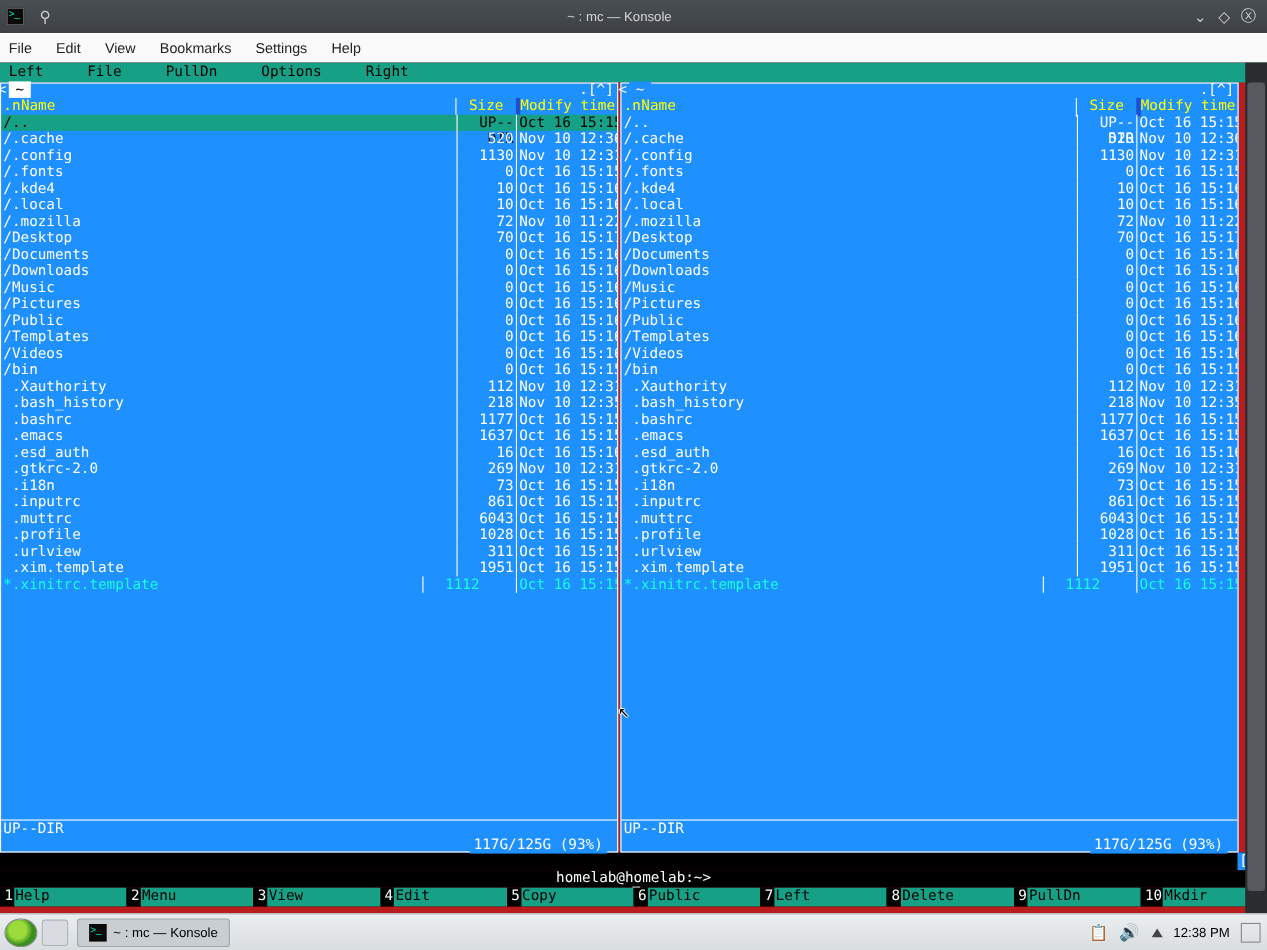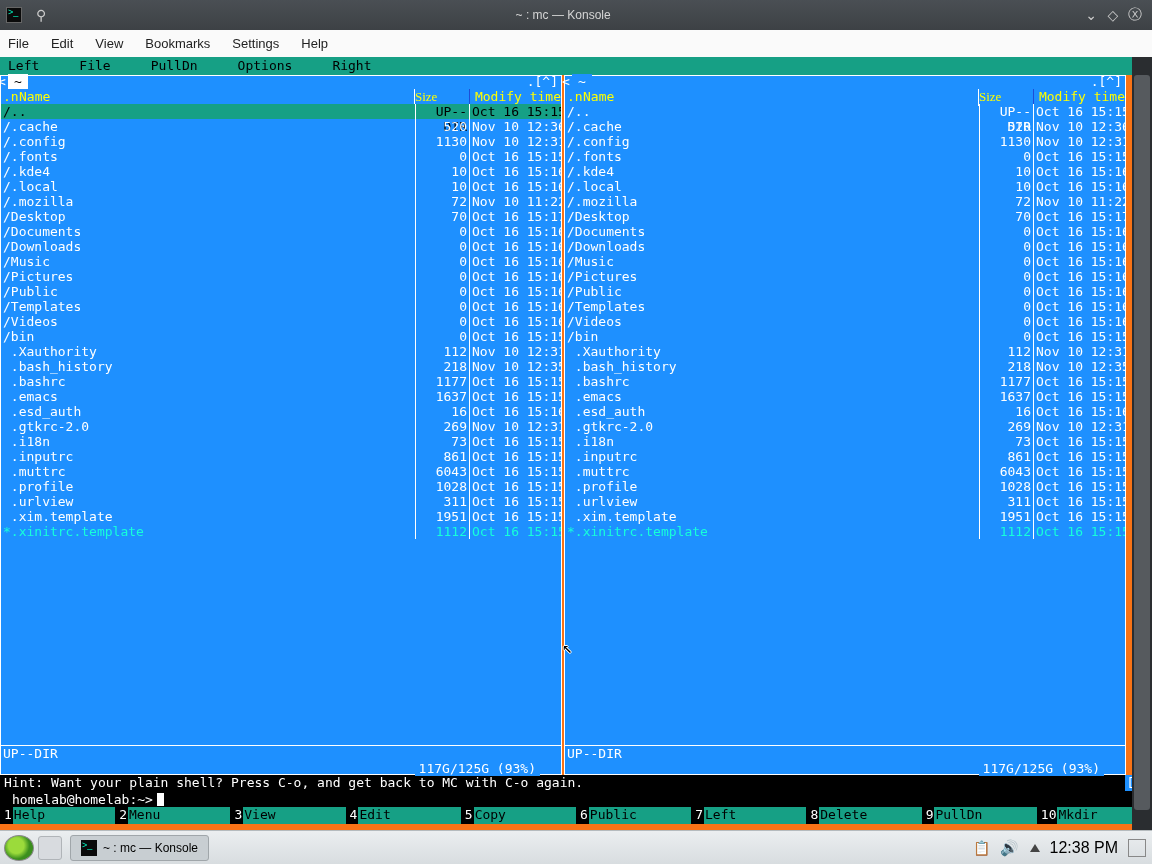--- a/index.html
+++ b/index.html
@@ -38,21 +38,21 @@
   color: #222;
   gap: 22px;
 }
 .menubar span { cursor: default; }
 .terminal {
   position: absolute;
   top: 57px;
   left: 0;
   width: 1152px;
   height: 773px;
-  background: #f97316;
+  background: #b91c1c;
 }
 .mc-menu {
   height: 18px;
   background: #16a085;
   color: #000;
   display: flex;
   padding-left: 8px;
   gap: 40px;
   line-height: 17px;
 }
@@ -106,56 +106,56 @@
   position: absolute;
   top: 14px;
   left: 1px;
   right: 1px;
   height: 17px;
   display: flex;
   color: #ffff00;
   line-height: 15px;
 }
 .col-name { flex: 1; text-align: left; }
-.col-size { width: 55px; text-align: left; border-left: 1px solid #fff; font-family: Liberation Serif, serif; }
-.col-mtime { width: 92px; text-align: right; border-left: 1px solid #1d4ed8; }
+.col-size { width: 55px; text-align: center; border-left: 1px solid #fff; }
+.col-mtime { width: 92px; text-align: left; border-left: 4px solid #1d4ed8; }
 .col-n { width: 18px; padding-left:2px; }
 .panel-body {
   position: absolute;
   top: 29px;
   left: 1px;
   right: 1px;
   bottom: 29px;
   overflow: hidden;
 }
 .frow {
   display: flex;
   height: 15px;
   line-height: 15px;
   color: #fff;
 }
 .frow.selected { background: #16a085; color: #000; }
-.frow.executable { color: #16ffda; }
+.frow.executable { color: #16ffda; gap: 31px; }
 .frow .fname { flex: 1; padding-left: 2px; white-space: pre; overflow: hidden; }
 .frow .fsize { width: 54px; text-align: right; border-left: 1px solid #fff; padding-right: 2px; }
 .frow .fmtime { width: 92px; text-align: left; border-left: 1px solid #fff; padding-left: 2px; white-space: pre; }
 .panel-status {
   position: absolute;
   left: 1px;
   right: 1px;
   bottom: 14px;
   height: 16px;
   border-top: 1px solid #fff;
   color: #fff;
   padding-left: 2px;
   line-height: 15px;
 }
 .panel-disk {
   position: absolute;
-  right: 22px;
+  right: 10px;
   bottom: -1px;
   color: #fff;
   background: #1e90ff;
   padding: 0 4px;
   z-index: 2;
   text-align: right;
 }
 .hint {
   color: #fff;
   background: #000;
@@ -168,23 +168,24 @@
 .hint .hat-right {
   background: #1e90ff;
   color: #fff;
   padding: 0 2px;
 }
 .prompt {
   color: #fff;
   background: #000;
   height: 16px;
   line-height: 15px;
-  padding-left: 12px;
+  padding-left: 0;
   display: flex;
   align-items: center;
+  flex-direction: column;
 }
 .cursor {
   display: inline-block;
   width: 7px;
   height: 13px;
   background: #fff;
   margin-left: 4px;
 }
 .fnkeys {
   height: 17px;
@@ -233,21 +234,21 @@
   padding: 0 10px;
   background: #c8ced2;
   border: 1px solid #a0a6aa;
   border-radius: 3px;
   margin-left: 4px;
   gap: 6px;
 }
 .taskbar .task .ticon { width: 16px; height: 16px; background: #0a0a0a; position: relative; }
 .taskbar .task .ticon::after { content: ">_"; color: #00ffc8; font-size: 9px; position: absolute; top: 0; left: 1px; }
 .taskbar .tray { margin-left: auto; display: flex; align-items: center; gap: 10px; padding-right: 6px; }
-.taskbar .tray .clock { font-size: 16px; }
+.taskbar .tray .clock { font-size: 12px; }
 .taskbar .tray .sq { width: 18px; height: 18px; border: 1px solid #888; }
 .taskbar .tray .tri { width: 0; height: 0; border-left: 5px solid transparent; border-right: 5px solid transparent; border-bottom: 8px solid #444; }
 .taskbar .tray .vol { color: #b33; font-size: 15px; }
 .taskbar .tray .clip { color: #444; font-size: 14px; }
 .mouse-cursor {
   position: absolute;
   left: 562px;
   top: 637px;
   font-size: 17px;
   color: #000;
@@ -606,21 +607,20 @@
             <span class="fmtime">Oct 16 15:15</span>
           </div>
         </div>
       <div class="panel-status">UP--DIR</div>
       <span class="panel-disk">117G/125G (93%)</span>
       <div class="panel-border"></div>
     </div>
   </div>
 
   <div class="hint">
-    <span>Hint: Want your plain shell? Press C-o, and get back to MC with C-o again.</span>
     <span class="spacer"></span>
     <span class="hat-right">[^]</span>
   </div>
   <div class="prompt">
     <span>homelab@homelab:~&gt;</span>
     <span class="cursor"></span>
   </div>
   <div class="fnkeys" id="fnkeys">
       <div class="fnkey">
         <span class="num">1</span>

